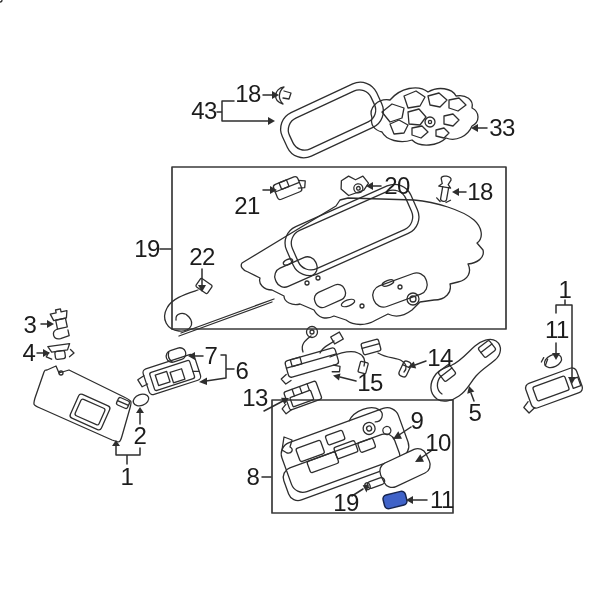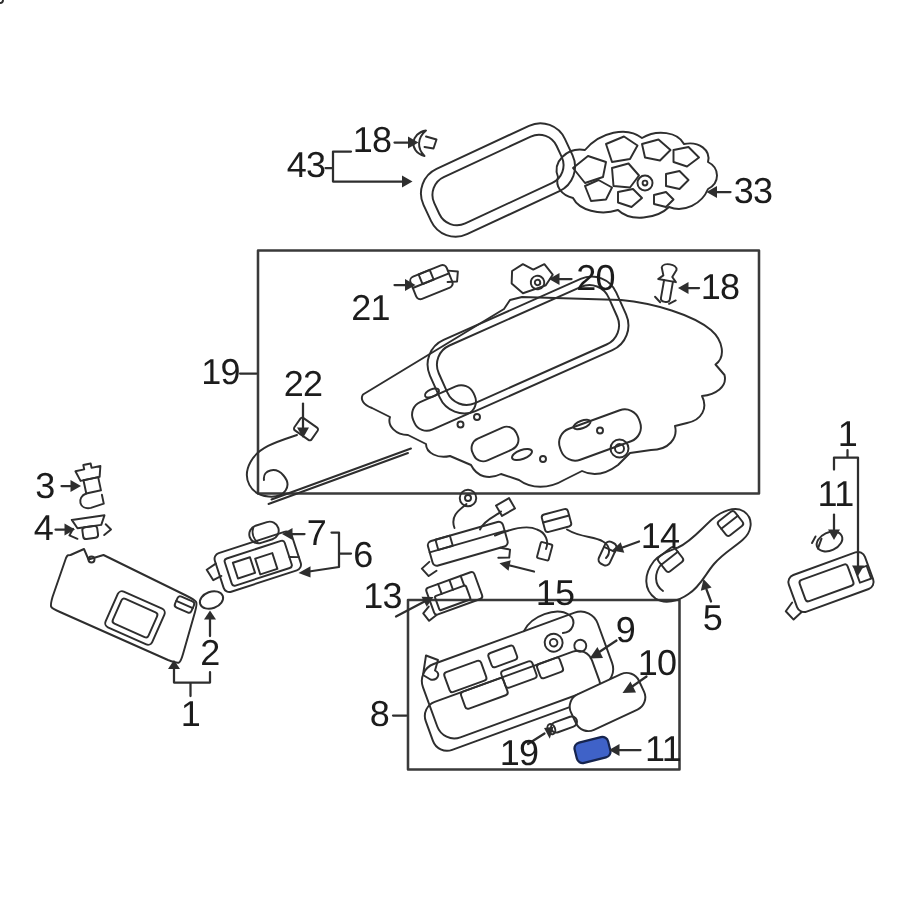--- a/index.html
+++ b/index.html
@@ -319,21 +319,21 @@
 <div class="callout" style="left:475px;top:413px">5</div>
 <div class="callout" style="left:242px;top:371px">6</div>
 <div class="callout" style="left:211px;top:356px">7</div>
 <div class="callout" style="left:253px;top:477px">8</div>
 <div class="callout" style="left:417px;top:421px">9</div>
 <div class="callout" style="left:438px;top:443px">10</div>
 <div class="callout" style="left:442px;top:500px">11</div>
 <div class="callout" style="left:346px;top:503px">19</div>
 <div class="callout" style="left:255px;top:398px">13</div>
 <div class="callout" style="left:440px;top:358px">14</div>
-<div class="callout" style="left:370px;top:396px">15</div>
+<div class="callout" style="left:370px;top:383px">15</div>
 <div class="callout" style="left:565px;top:290px">1</div>
 <div class="callout" style="left:557px;top:330px">11</div>
 <div class="callout" style="left:147px;top:249px">19</div>
 <div class="callout" style="left:480px;top:192px">18</div>
 <div class="callout" style="left:397px;top:186px">20</div>
 <div class="callout" style="left:247px;top:206px">21</div>
 <div class="callout" style="left:202px;top:257px">22</div>
 <div class="callout" style="left:204px;top:111px">43</div>
 <div class="callout" style="left:248px;top:94px">18</div>
 <div class="callout" style="left:502px;top:128px">33</div>

